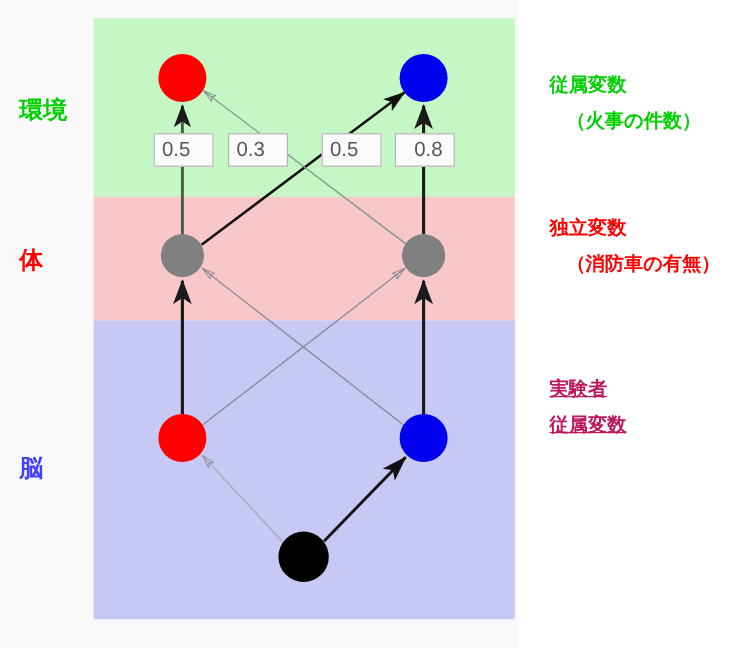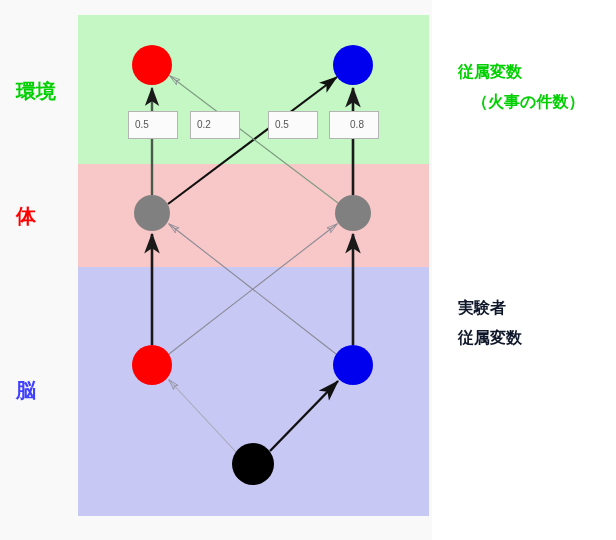--- a/index.html
+++ b/index.html
@@ -45,21 +45,21 @@
   }
   .node {
     position: absolute;
     border-radius: 50%;
   }
   .vlabel {
     position: absolute;
     background: #fbfbfb;
     border: 1px solid #b4b4b4;
     box-sizing: border-box;
-    font-size: 10px;
+    font-size: 17px;
     color: #555555;
     line-height: 26px;
     padding-left: 6px;
     height: 28px;
     width: 50px;
   }
   .tier-label {
     position: absolute;
     font-size: 20px;
     font-weight: bold;
@@ -124,32 +124,36 @@
 
   <div class="node" style="left:132px; top:45px;  width:40px; height:40px; background:#ff0000;"></div>
   <div class="node" style="left:333px; top:45px;  width:40px; height:40px; background:#0000ee;"></div>
   <div class="node" style="left:134px; top:195px; width:36px; height:36px; background:#808080;"></div>
   <div class="node" style="left:335px; top:195px; width:36px; height:36px; background:#808080;"></div>
   <div class="node" style="left:132px; top:345px; width:40px; height:40px; background:#ff0000;"></div>
   <div class="node" style="left:333px; top:345px; width:40px; height:40px; background:#0000ee;"></div>
   <div class="node" style="left:232px; top:443px; width:42px; height:42px; background:#000000;"></div>
 
   <div class="vlabel" style="left:128px; top:111px;">0.5</div>
-  <div class="vlabel" style="left:190px; top:111px;">0.2</div>
+  <div class="vlabel" style="left:190px; top:111px;">0.3</div>
   <div class="vlabel" style="left:268px; top:111px;">0.5</div>
   <div class="vlabel" style="left:329px; top:111px;text-align:center;">0.8</div>
 
   <div class="tier-label" style="left:16px; top:78px;  color:#00d000;">環境</div>
   <div class="tier-label" style="left:16px; top:203px; color:#ff0000;">体</div>
   <div class="tier-label" style="left:16px; top:377px; color:#4040ff;">脳</div>
 
   <div class="ann-block" style="left:458px; top:57px; color:#00d000;">
     <span class="ann-line">従属変数</span>
     <span class="ann-line ann-indent">（火事の件数）</span>
   </div>
 
+  <div class="ann-block" style="left:458px; top:176px; color:#ff0000;">
+    <span class="ann-line">独立変数</span>
+    <span class="ann-line ann-indent">（消防車の有無）</span>
+  </div>
 
-  <div class="ann-block" style="left:458px; top:293px; color:#0f172a;">
+  <div class="ann-block" style="left:458px; top:310px; color:#be185d;text-decoration:underline;">
     <span class="ann-line">実験者</span>
     <span class="ann-line">従属変数</span>
   </div>
 
 </div>
 
 </body></html>

